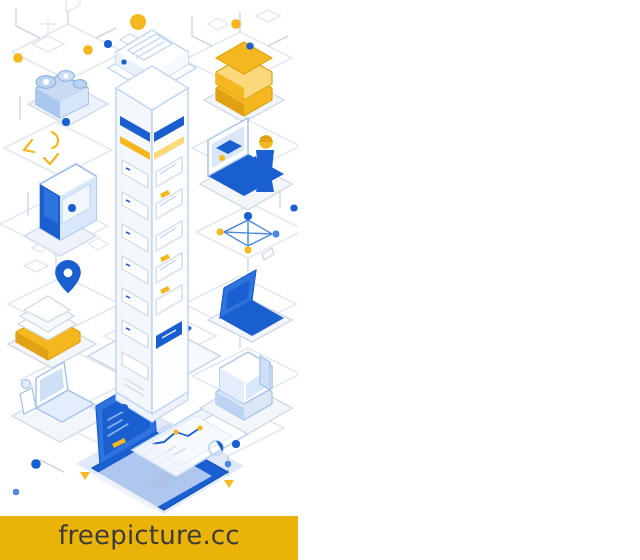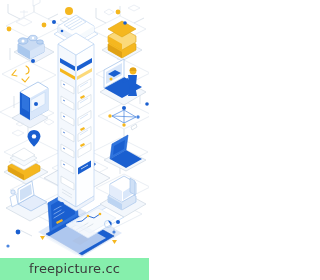--- a/index.html
+++ b/index.html
@@ -1,17 +1,17 @@
 <!DOCTYPE html>
 <html><head>
 <meta charset="utf-8">
 <style>
   html,body{margin:0;padding:0;background:#ffffff;}
   body{width:149px;height:280px;overflow:hidden;font-family:"Liberation Sans",sans-serif;}
-  #stage{position:relative;width:149px;height:280px;background:#86efac;overflow:hidden;}
+  #stage{position:relative;width:149px;height:280px;background:#eab308;overflow:hidden;}
   #art{position:absolute;left:0;top:0;width:149px;height:258px;}
   #watermark{position:absolute;left:0;top:256px;width:149px;height:24px;
     display:flex;align-items:center;justify-content:center;
     font-family:"DejaVu Sans",sans-serif;font-size:13px;color:#3a3a3a;letter-spacing:.1px;}
   svg{display:block;}
 </style>
 </head>
 <body>
 
 <div id="stage">

